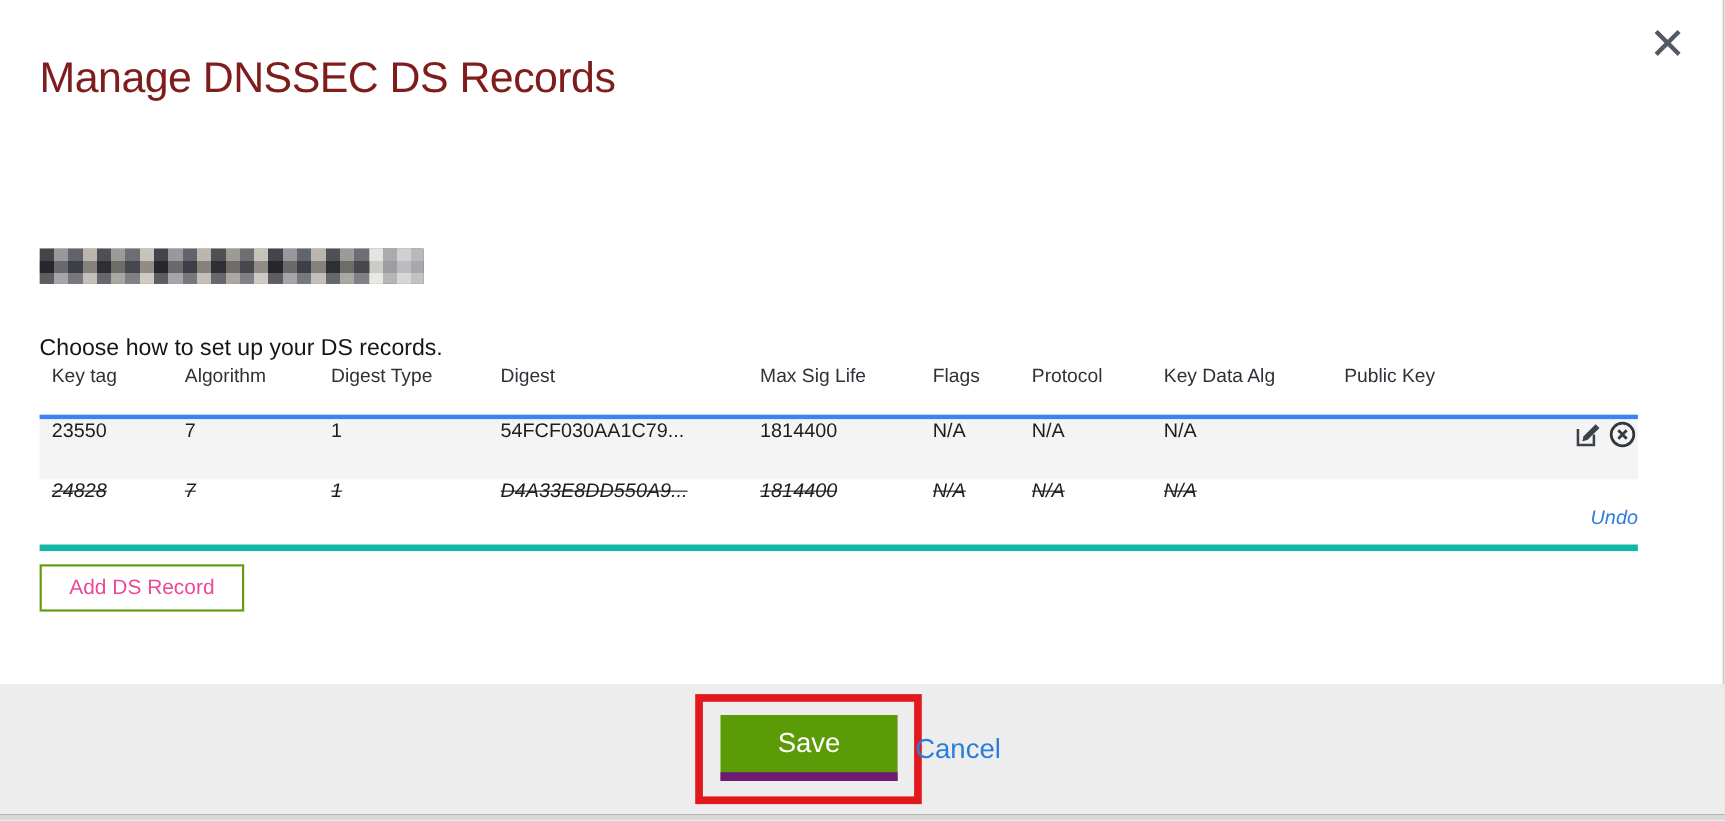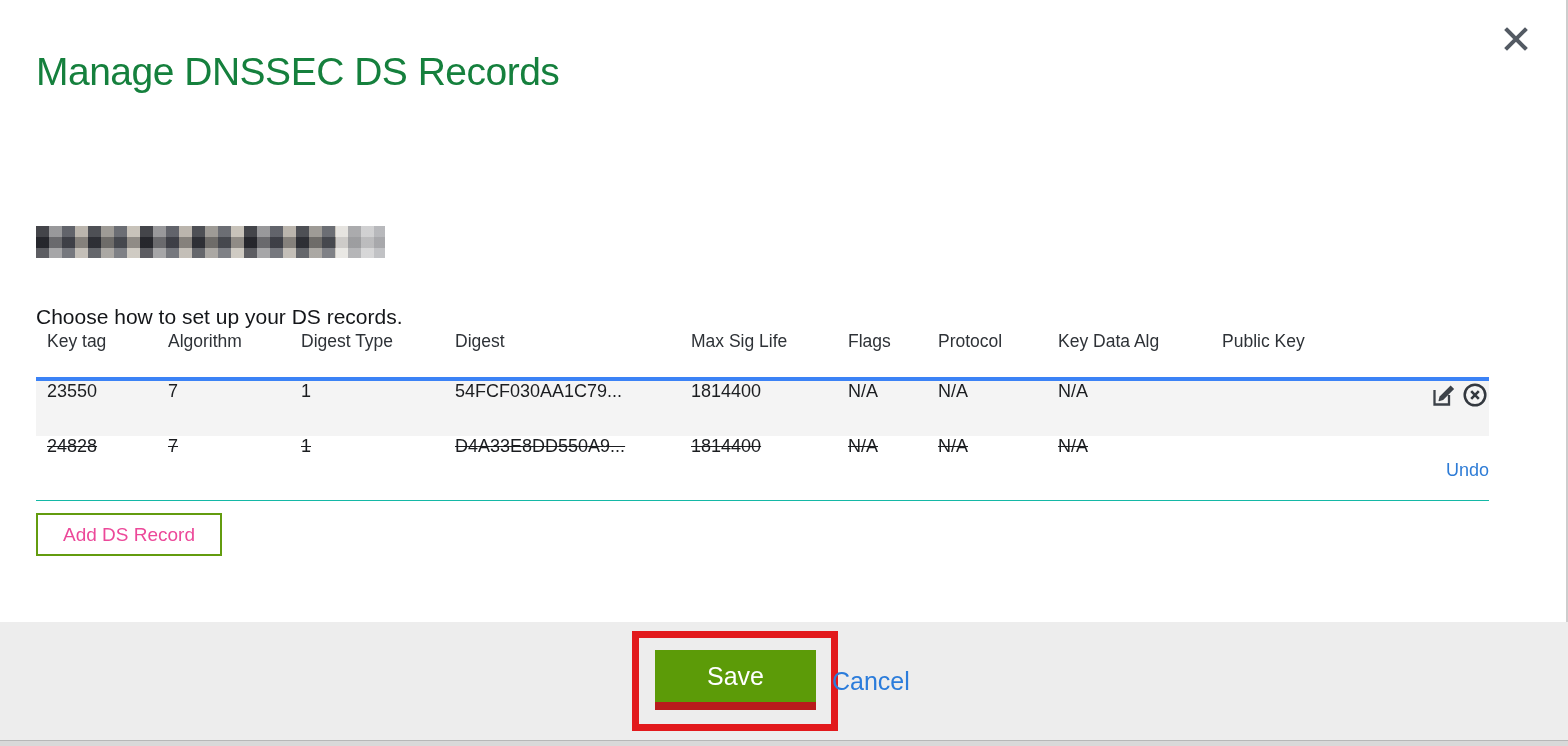--- a/index.html
+++ b/index.html
@@ -7,21 +7,21 @@
     width:1568px;height:746px;position:relative;overflow:hidden;
     background:#ffffff;
     font-family:"Liberation Sans", sans-serif;
     color:#16191f;
   }
   .page{position:absolute;inset:0;background:#fff;border-right:2px solid #cdcdcd;box-sizing:border-box;}
 
   
   .modal-title{
     position:absolute;left:36px;top:24px;
-    font-size:39px;font-weight:300;letter-spacing:-.5px;color:#15803d;
+    font-size:39px;font-weight:300;letter-spacing:-.5px;color:#7f1d1d;
   }
   .close-btn{
     position:absolute;left:1498px;top:20px;width:38px;height:38px;
     background:none;border:none;padding:4px;cursor:pointer;
   }
   .close-btn svg{width:28px;height:28px;display:block;}
 
   
   .redacted-domain{
     position:absolute;left:36px;top:226px;width:349px;height:32px;
@@ -36,21 +36,21 @@
     position:absolute;left:36px;top:284px;
     font-size:21px;color:#141619;
   }
 
   
   .ds-table{position:absolute;left:36px;top:331px;width:1453px;font-size:18px;}
   .tr{display:flex;align-items:flex-start;box-sizing:border-box;padding-left:11px;}
   .thead{height:46px;color:#2e3237;font-size:17.5px;}
   .row{color:#1b1d20;}
   .row-active{height:59px;background:#f4f4f4;border-top:4px solid #3b82f6;}
-  .row-deleted{height:65px;background:#fff;border-bottom:1px solid #14b8a6;}
+  .row-deleted{height:65px;background:#fff;border-bottom:6px solid #14b8a6;font-style:italic;}
   .row-deleted .cell{text-decoration:line-through;}
   .td,.th{box-sizing:border-box;padding-right:8px;white-space:nowrap;overflow:hidden;}
   .c1{width:121px}.c2{width:133px}.c3{width:154px}.c4{width:236px}
   .c5{width:157px}.c6{width:90px}.c7{width:120px}.c8{width:164px}
   .c9{flex:1}
   .c10{width:92px;display:flex;justify-content:flex-end;align-items:center;padding-right:0;}
   .icon-btn{background:none;border:none;padding:0;margin:0 0 0 3px;cursor:pointer;line-height:0;}
   .icon-btn svg{width:28px;height:28px;display:block;}
   .undo-link{font-size:18px;color:#2e7cd6;text-decoration:none;cursor:pointer;margin-top:24px;}
 
@@ -66,21 +66,21 @@
     position:absolute;left:0;top:622px;width:1568px;height:118px;
     background:#ededed;
   }
   .annotation-box{
     position:absolute;left:632px;top:631px;width:206px;height:100px;
     border:7px solid #e2191c;box-sizing:border-box;background:transparent;
     pointer-events:none;
   }
   .save-btn{
     position:absolute;left:655px;top:650px;width:161px;height:60px;
-    background:#5c9b08;border:none;border-bottom:8px solid #b91c1c;
+    background:#5c9b08;border:none;border-bottom:8px solid #701a75;
     color:#fff;font-size:25px;font-family:"Liberation Sans",sans-serif;cursor:pointer;
   }
   .cancel-link{
     position:absolute;left:832px;top:667px;
     font-size:25px;color:#2b7cdb;text-decoration:none;cursor:pointer;
   }
 
   .bottom-edge{
     position:absolute;left:0;top:740px;width:1568px;height:6px;
     background:#d9d9d9;border-top:1px solid #b7b7b7;

